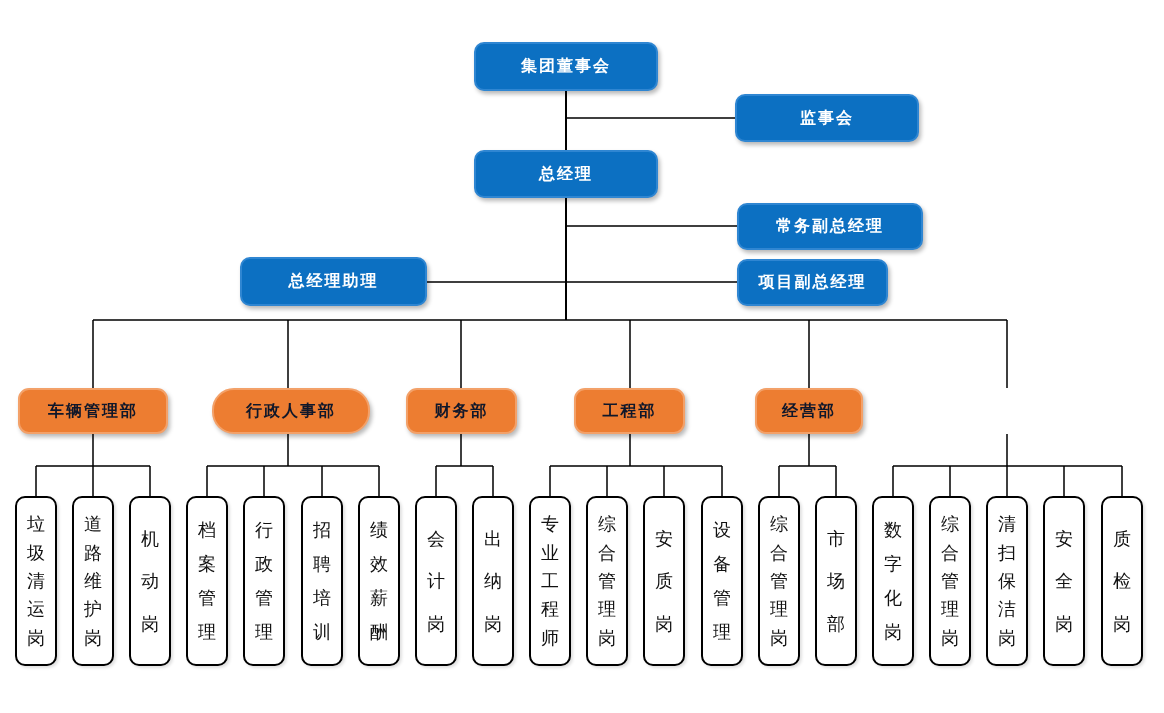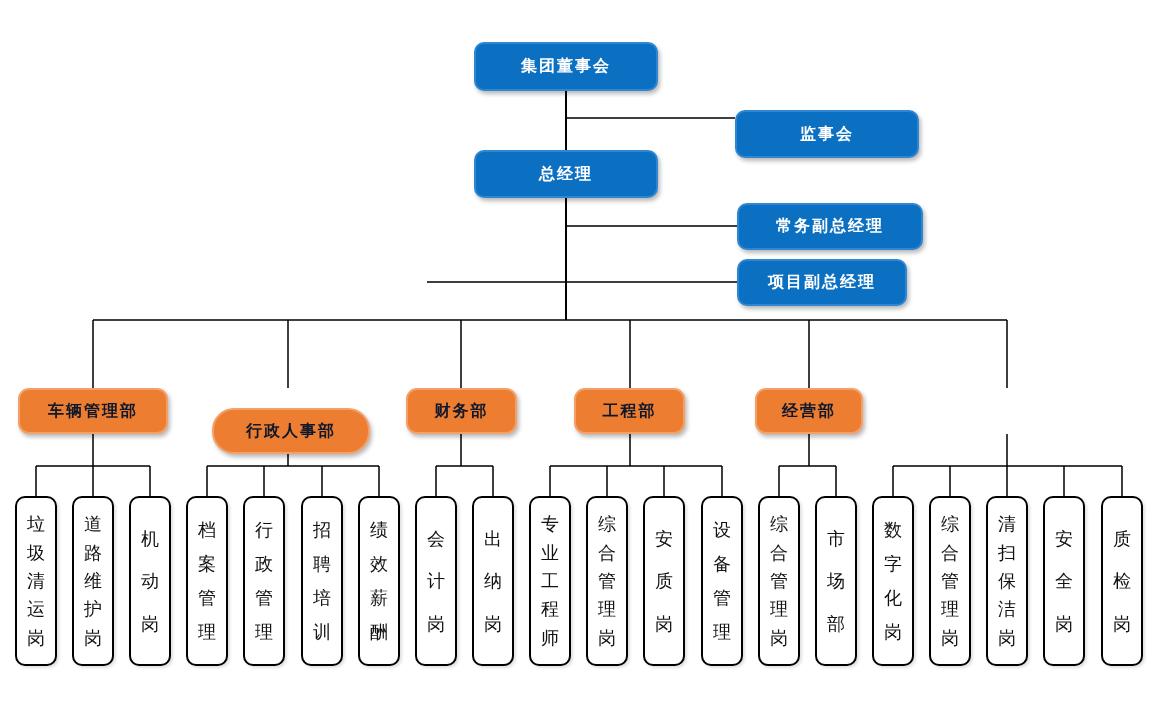--- a/index.html
+++ b/index.html
@@ -93,37 +93,40 @@
       M461,434 V466 M436,466 H493 M436,466 V497 M493,466 V497
       M630,434 V466 M550,466 H722 M550,466 V497 M607,466 V497 M664,466 V497 M722,466 V497
       M809,434 V466 M779,466 H836 M779,466 V497 M836,466 V497
       M1007,434 V466 M893,466 H1122 M893,466 V497 M950,466 V497 M1007,466 V497 M1064,466 V497 M1122,466 V497
     " stroke="var(--line,#000)" stroke-width="1.5" fill="none"></path>
   </svg>
 
   <div class="node mgmt" style="left:474px; top:42px; width:184px; height:49px;">
     <span>集团董事会</span>
   </div>
-  <div class="node mgmt" style="left:735px; top:94px; width:184px; height:48px;margin-top:16px;">
+  <div class="node mgmt" style="left:735px; top:94px; width:184px; height:48px;">
     <span>监事会</span>
   </div>
   <div class="node mgmt" style="left:474px; top:150px; width:184px; height:48px;">
     <span>总经理</span>
   </div>
   <div class="node mgmt" style="left:737px; top:203px; width:186px; height:47px;align-items:center;">
     <span>常务副总经理</span>
   </div>
-  <div class="node mgmt" style="left:737px; top:259px; width:170px; height:47px;">
+  <div class="node mgmt" style="left:240px; top:257px; width:187px; height:49px;">
+    <span>总经理助理</span>
+  </div>
+  <div class="node mgmt" style="left:737px; top:259px; width:151px; height:47px;">
     <span>项目副总经理</span>
   </div>
 
   <div class="node dept" style="left:18px; top:388px; width:150px;">
     <span>车辆管理部</span>
   </div>
-  <div class="node dept" style="left:212px; top:408px; width:158px;border-radius:22px;">
+  <div class="node dept" style="left:212px; top:388px; width:158px;border-radius:22px;">
     <span>行政人事部</span>
   </div>
   <div class="node dept" style="left:406px; top:388px; width:111px;">
     <span>财务部</span>
   </div>
   <div class="node dept" style="left:574px; top:388px; width:111px;">
     <span>工程部</span>
   </div>
   <div class="node dept" style="left:755px; top:388px; width:108px;">
     <span>经营部</span>

